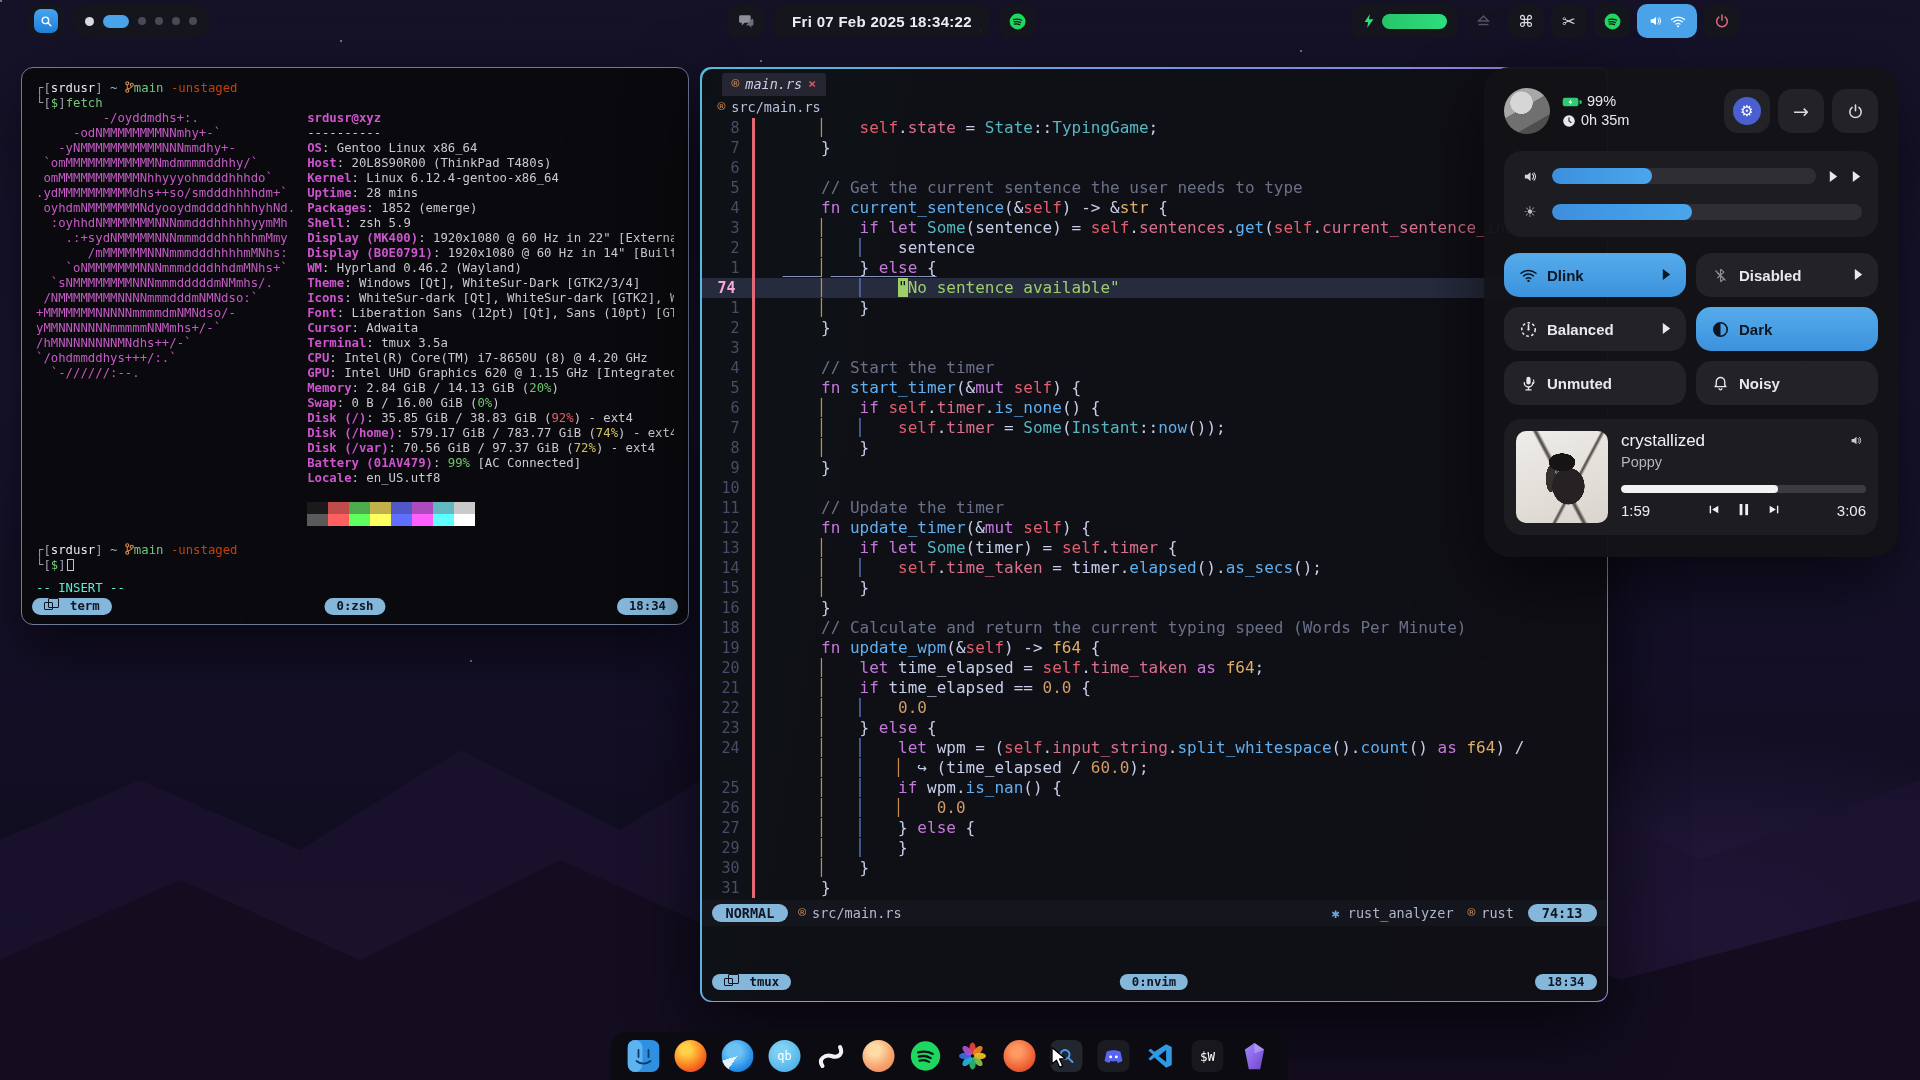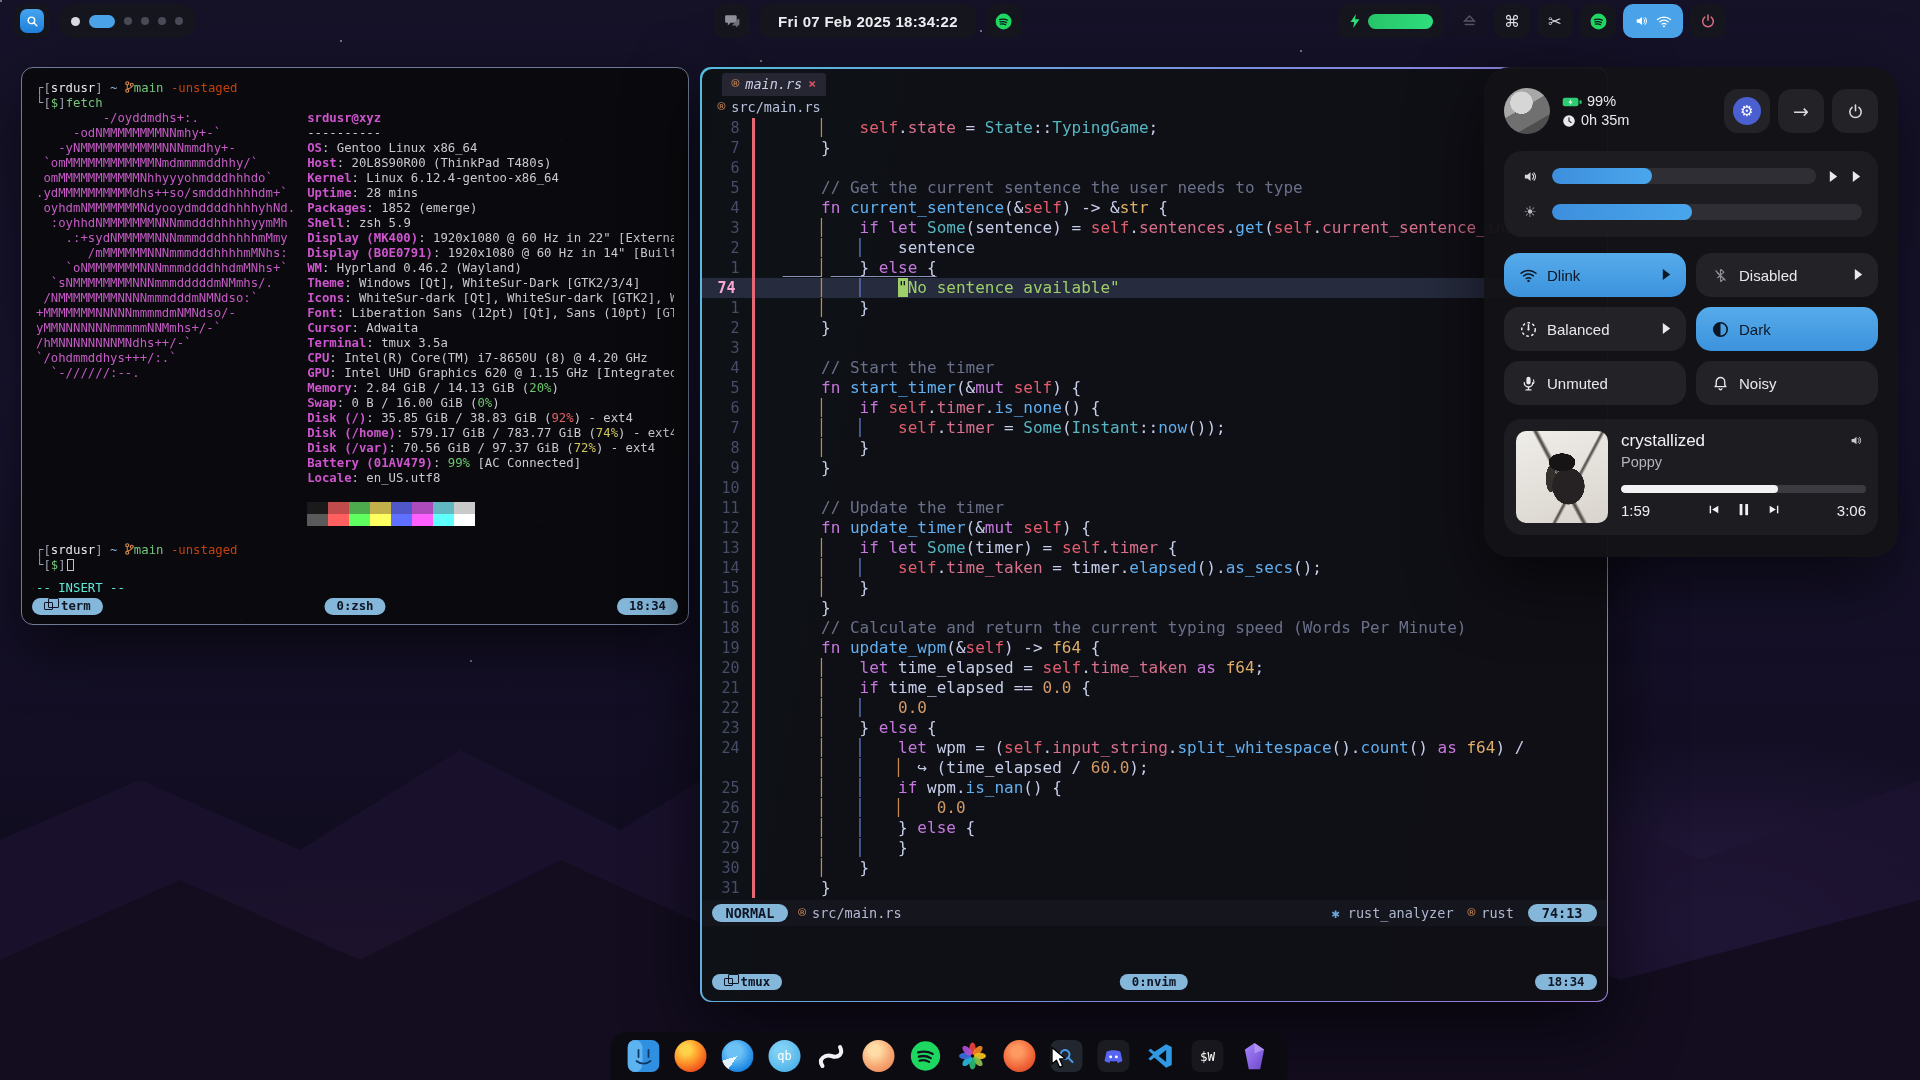--- a/index.html
+++ b/index.html
@@ -16,21 +16,21 @@
     1150px 90px #fff,1300px 50px #fff,1500px 120px #fff,1700px 70px #fff,1850px 150px #fff,
     200px 260px #fff,430px 300px #fff,660px 240px #fff,900px 310px #fff,1120px 260px #fff,
     1390px 330px #fff,1620px 280px #fff,1800px 360px #fff,90px 420px #fff,310px 480px #fff,
     540px 520px #fff,820px 460px #fff,1060px 500px #fff,1280px 560px #fff,1460px 430px #fff,
     1680px 520px #fff,240px 620px #fff,470px 660px #fff,1010px 640px #fff,1560px 640px #fff}
   .glowwarm{position:absolute;inset:0;z-index:0;
     background:radial-gradient(ellipse 40% 28% at 18% 97%,rgba(130,45,55,.30),transparent 60%),
                radial-gradient(ellipse 35% 30% at 90% 86%,rgba(95,62,150,.30),transparent 60%)}
   .mountains{position:absolute;bottom:0;left:0;width:1920px;height:420px;z-index:0}
   
-  .topbar{position:absolute;left:2px;top:0;width:1732px;height:42px;z-index:6;display:flex;align-items:center}
+  .topbar{position:absolute;left:16px;top:0;width:1732px;height:42px;z-index:6;display:flex;align-items:center}
   .tb-box{background:rgba(22,22,28,.92);border-radius:10px;height:34px;display:flex;align-items:center;justify-content:center}
   .search-btn{position:absolute;left:12px;top:4px;width:36px;height:34px}
   .search-inner{width:24px;height:24px;border-radius:7px;background:linear-gradient(180deg,#45a5f0,#1f7fd8);display:flex;align-items:center;justify-content:center}
   .ws-pill{position:absolute;left:56px;top:4px;padding:0 13px;gap:9px;border-radius:17px}
   .ws-d{width:8px;height:8px;border-radius:50%;background:#4a4a57}
   .ws-occupied{background:#d9d9df;width:9px;height:9px}
   .ws-active{width:26px;height:13px;border-radius:7px;background:#4aa3e8}
   .tb-center{position:absolute;left:50%;top:4px;transform:translateX(-50%);display:flex;gap:10px;align-items:center}
   .chat-btn,.sq-btn{width:36px;height:34px}
   .dt-pill{padding:0 18px;font-size:15px;font-weight:bold;letter-spacing:.3px;color:#ececf2}
@@ -55,21 +55,21 @@
   .f-title{color:#cf55cf;font-weight:bold}
   .f-key{color:#cf55cf;font-weight:bold}
   .c-g{color:#6fc76f}.c-y{color:#cfc35c}.c-r{color:#e06060}
   .swatches{margin-top:16px}
   .swrow{display:flex;height:12px}
   .sw{width:21px;height:12px}
   .prompt2{margin-top:16px}
   .hcur{display:inline-block;width:7px;height:12px;border:1px solid #c0c4d0;vertical-align:-2px;margin-left:1px}
   .insert{color:#5eead4;margin-top:8px}
   .tmuxbar{position:absolute;left:10px;right:10px;bottom:7px;height:22px;display:flex;align-items:center}
-  .tpill{background:#84b7da;color:#0f1523;border-radius:11px;padding:1px 12px;font-weight:bold;font-size:12.3px;display:flex;align-items:center;gap:8px}
+  .tpill{background:#84b7da;color:#0f1523;border-radius:11px;padding:1px 12px;font-weight:bold;font-size:12.3px;display:flex;align-items:center;gap:17px}
   .tcenter{position:absolute;left:50%;transform:translateX(-50%)}
   .tright{margin-left:auto}
   .wico{position:relative;display:inline-block;width:9px;height:8px;border:1.5px solid currentColor;border-radius:1px}
   .wico::after{content:"";position:absolute;left:3px;top:-5px;width:9px;height:8px;border:1.5px solid currentColor;border-radius:1px}
   
   .nvim-frame{position:absolute;left:700px;top:67px;width:908px;height:935px;z-index:2;border-radius:11px;
     padding:1.5px;background:linear-gradient(100deg,#54bcdc,#7e8ae0 55%,#9d7cd8);box-shadow:0 24px 70px rgba(0,0,0,.65)}
   .nvim{width:100%;height:100%;border-radius:10px;background:rgba(11,11,16,.97);overflow:hidden;position:relative;
     font-family:"DejaVu Sans Mono",monospace}
   .tabrow{height:27px;display:flex;align-items:flex-end;padding-left:20px}
@@ -112,21 +112,21 @@
   .sliders{margin-top:16px;background:#1c1c21;border-radius:18px;padding:14px 16px}
   .srow2{display:flex;align-items:center;gap:12px;height:22px}
   .srow2 + .srow2{margin-top:14px}
   .track{height:16px;border-radius:8px;background:#2e2e34;flex:1;overflow:hidden}
   .fill{height:100%;border-radius:8px;background:linear-gradient(90deg,#3d8fdd,#4aa6ec)}
   .chev{color:#e8e8ee;display:flex}
   .sl-ico{width:20px;display:flex;justify-content:center;color:#d8d8de}
   .sun{font-family:"DejaVu Sans",sans-serif;color:#bcbcc4;font-size:15px}
   .toggles{margin-top:16px;display:grid;grid-template-columns:1fr 1fr;gap:10px}
   .tg{height:44px;border-radius:15px;background:#232327;display:flex;align-items:center;padding:0 14px;gap:9px;
-    font-weight:normal;font-size:15px;color:#e8e8ee}
+    font-weight:bold;font-size:15px;color:#e8e8ee}
   .tg.active{background:linear-gradient(180deg,#55abea,#3c93dd);color:#0d1624}
   .tg .tg-chev{margin-left:auto}
   .tg-ico{display:flex;width:20px;justify-content:center}
   .player{margin-top:14px;background:#1c1c21;border-radius:18px;padding:12px;display:flex}
   .album{width:92px;height:92px;border-radius:10px;flex:0 0 92px;
     background:
       radial-gradient(ellipse 24% 16% at 50% 34%,#171415 0 60%,transparent 61%),
       radial-gradient(ellipse 30% 34% at 57% 60%,#262122 0 58%,transparent 59%),
       radial-gradient(ellipse 10% 26% at 38% 52%,#33302e 0 55%,transparent 56%),
       linear-gradient(62deg,transparent 46%,#55504c 48% 48.7%,transparent 51%),

